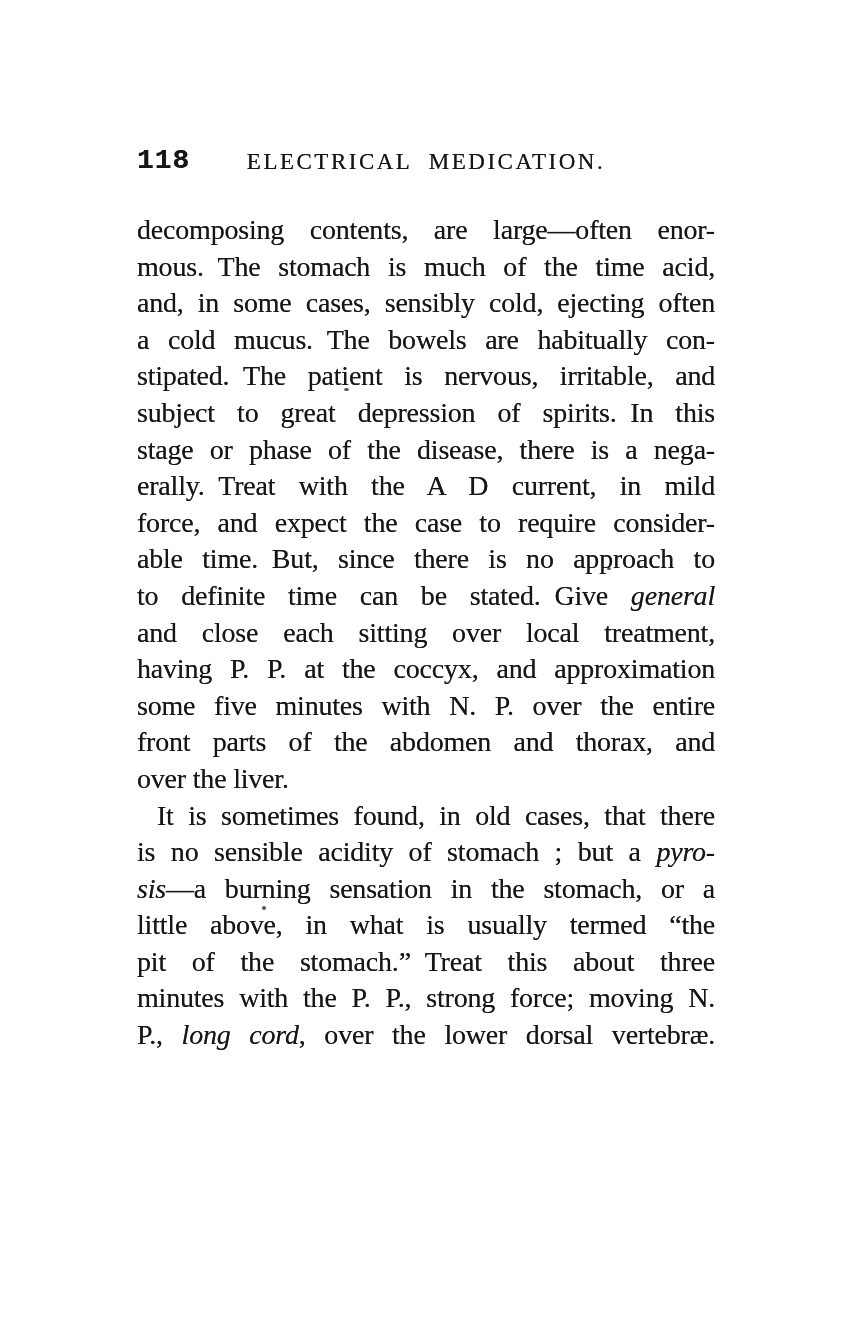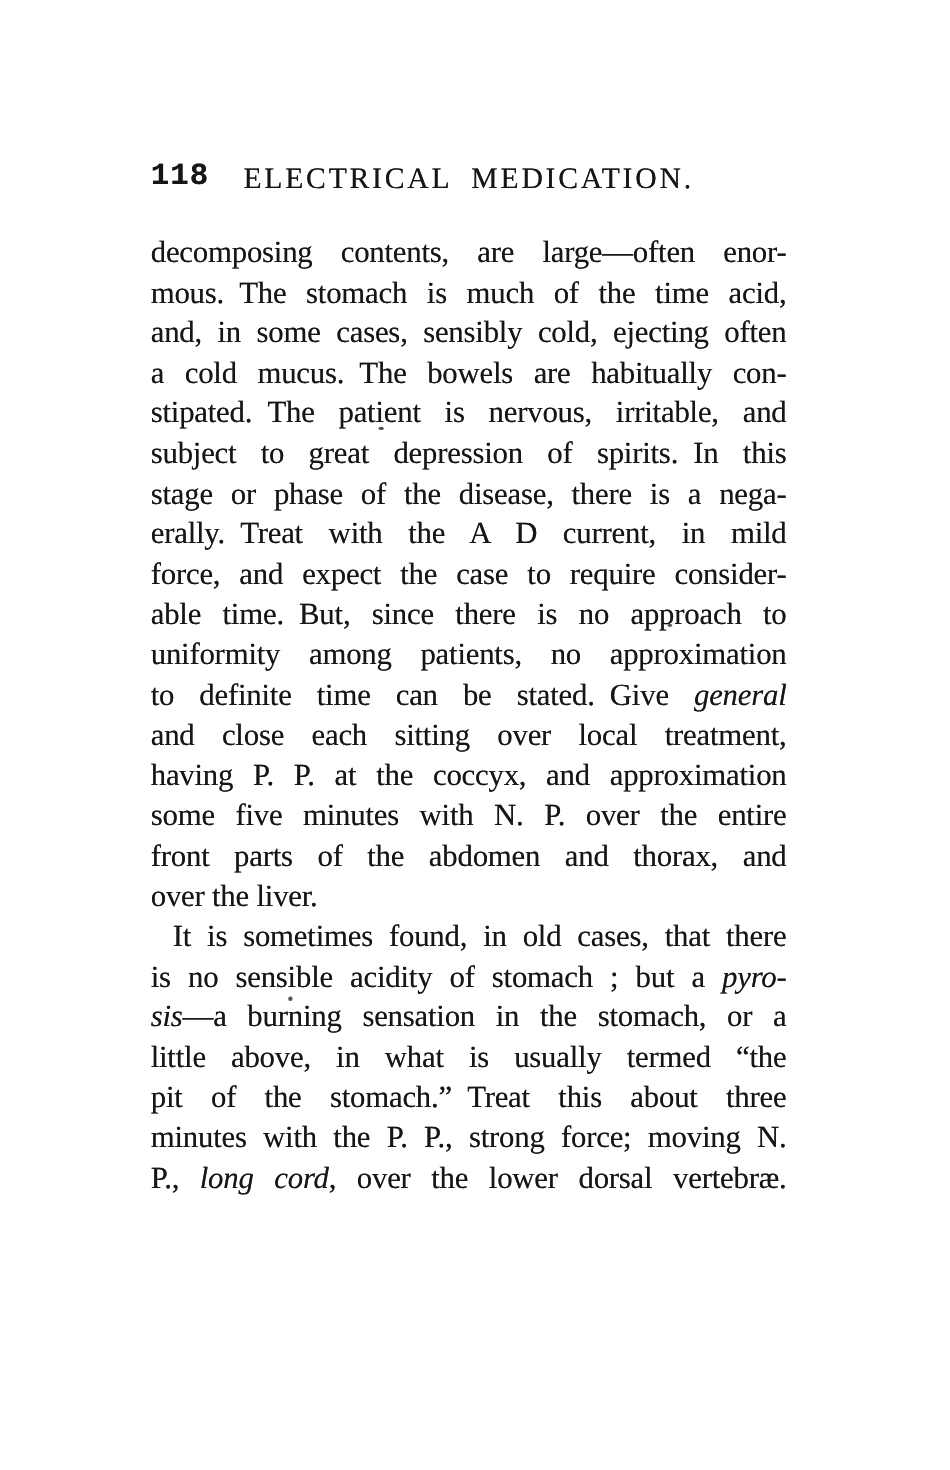--- a/index.html
+++ b/index.html
@@ -33,21 +33,21 @@
     font-weight: bold;
     letter-spacing: 1px;
     line-height: 30px;
     text-shadow: 0 0 0.3px rgba(0,0,0,0.65);
     font-family: Liberation Mono, monospace;
   }
   .running-title {
     position: absolute;
     left: 0; right: 0; top: 4px;
     text-align: center;
-    font-size: 27px;
+    font-size: 23px;
     line-height: 24px;
     letter-spacing: 2.5px;
     word-spacing: 9px;
     font-weight: normal;
     text-shadow: 0 0 0.35px rgba(0,0,0,0.7);
   }
   .text-block {
     position: absolute;
     left: 137px; top: 212px;
     width: 578px;
@@ -90,21 +90,20 @@
       <div class="line"><span>decomposing contents, are large—often enor-</span></div>
       <div class="line"><span>mous. The stomach is much of the time acid,</span></div>
       <div class="line"><span>and, in some cases, sensibly cold, ejecting often</span></div>
       <div class="line"><span>a cold mucus. The bowels are habitually con-</span></div>
       <div class="line"><span>stipated. The patient is nervous, irritable, and</span></div>
       <div class="line"><span>subject to great depression of spirits. In this</span></div>
       <div class="line"><span>stage or phase of the disease, there is a nega-</span></div>
       <div class="line"><span>erally. Treat with the A D current, in mild</span></div>
       <div class="line"><span>force, and expect the case to require consider-</span></div>
       <div class="line"><span>able time. But, since there is no approach to</span></div>
-      <div class="line"><span>uniformity among patients, no approximation</span></div>
       <div class="line"><span>to definite time can be stated. Give </span><em>general</em></div>
       <div class="line"><span>and close each sitting over local treatment,</span></div>
       <div class="line"><span>having P. P. at the coccyx, and approximation</span></div>
       <div class="line"><span>some five minutes with N. P. over the entire</span></div>
       <div class="line"><span>front parts of the abdomen and thorax, and</span></div>
       <div class="line short"><span>over the liver.</span></div>
       <div class="line indent"><span>It is sometimes found, in old cases, that there</span></div>
       <div class="line"><span>is no sensible acidity of stomach ; but a </span><em>pyro-</em></div>
       <div class="line"><em>sis</em><span>—a burning sensation in the stomach, or a</span></div>
       <div class="line"><span>little above, in what is usually termed “the</span></div>

